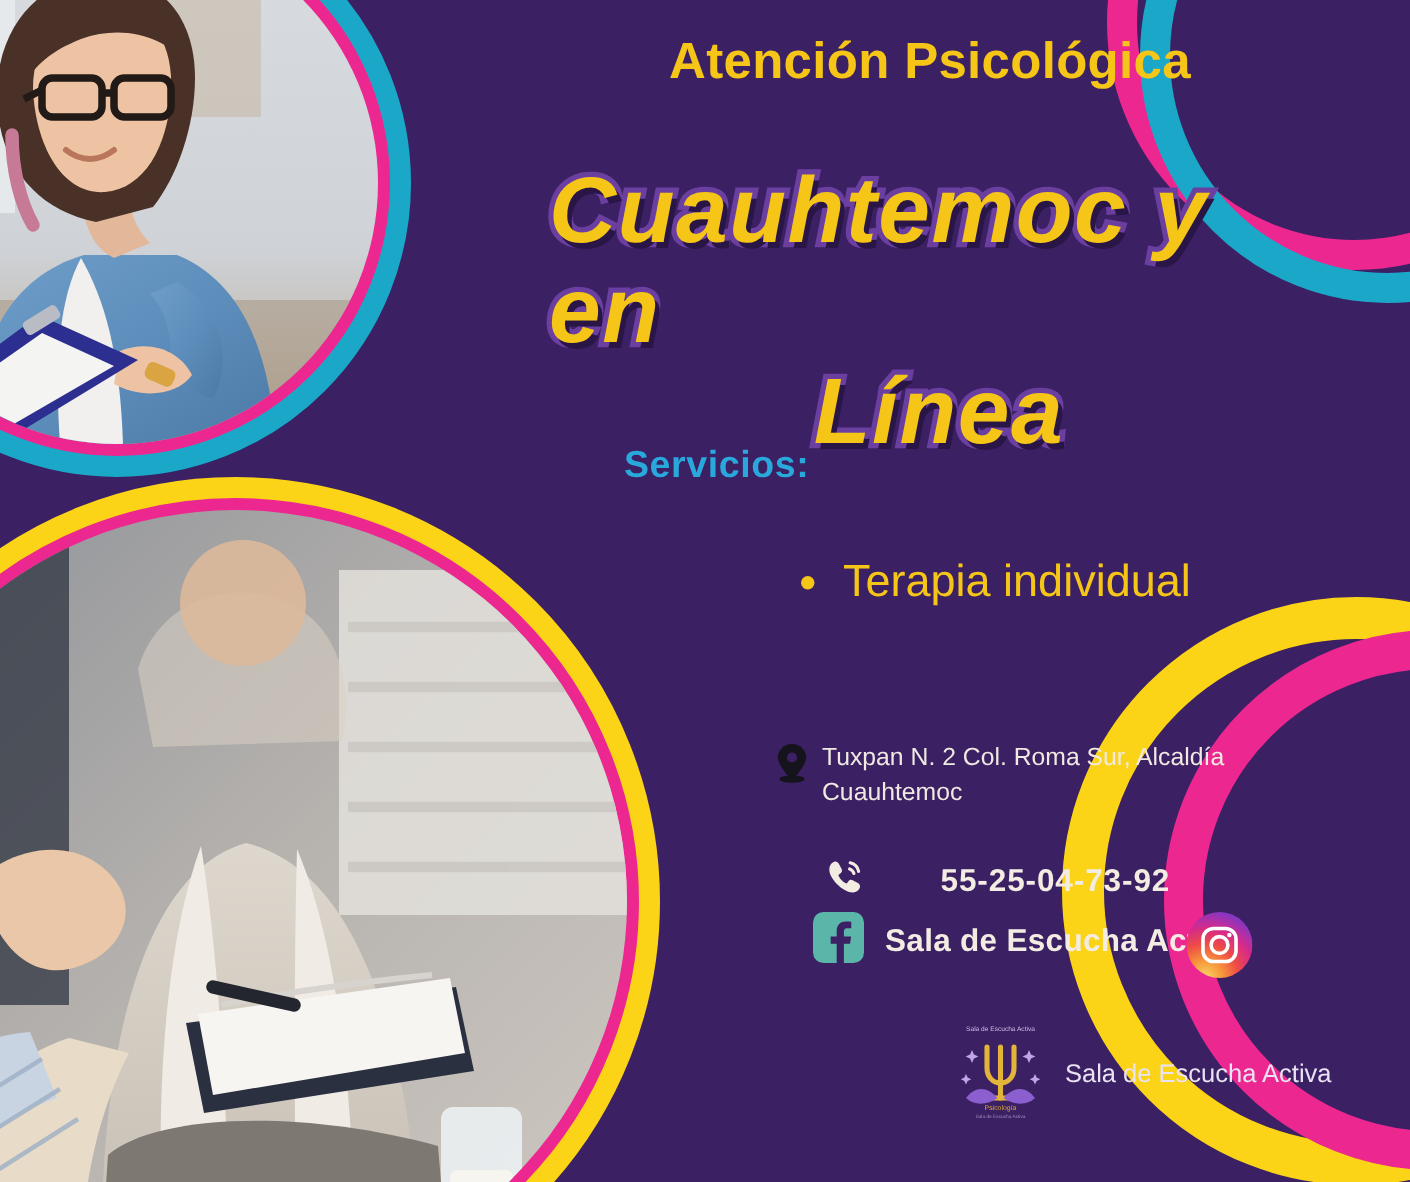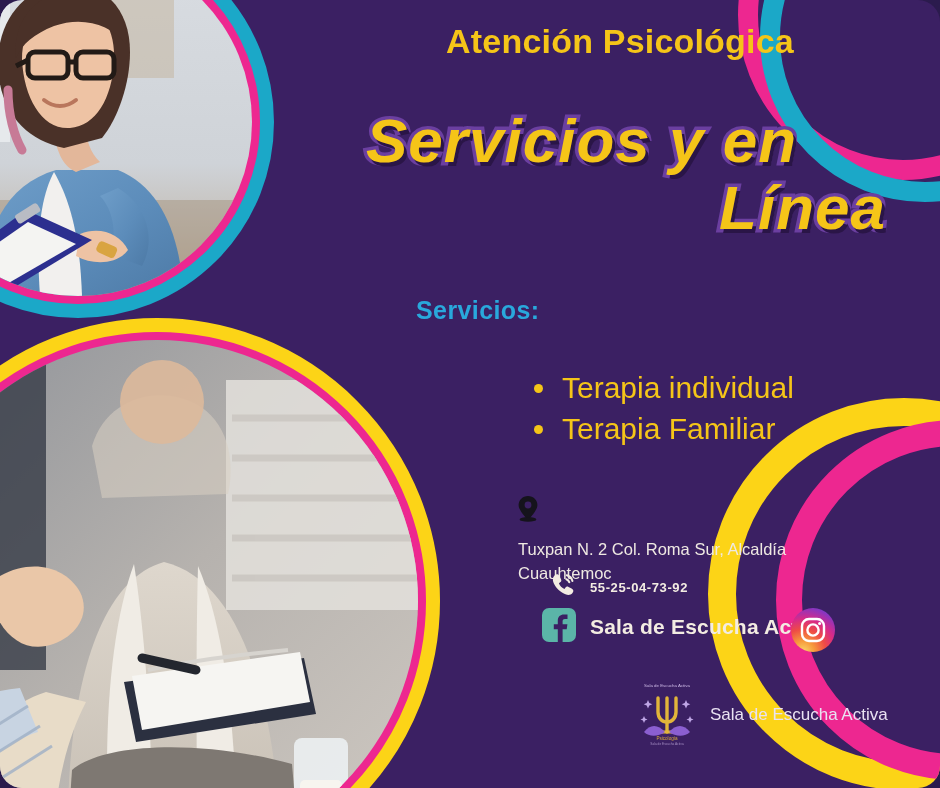--- a/index.html
+++ b/index.html
@@ -9,21 +9,20 @@
   }
   body {
     font-family: "Liberation Sans", sans-serif;
   }
   .poster {
     position: relative;
     width: 940px;
     height: 788px;
     overflow: hidden;
     background: #3b2063;
-    border-radius: 22px;
   }
 
   
   .ring {
     position: absolute;
     border-radius: 50%;
     box-sizing: border-box;
   }
 
   
@@ -110,21 +109,21 @@
     font-weight: bold;
     font-style: italic;
     color: #f5c518;
     line-height: 1.08;
     letter-spacing: 1px;
     -webkit-text-stroke: 7px #6b3fa0;
     paint-order: stroke fill;
     text-shadow: 3px 4px 0 #2a1547;
   }
   .headline .l1 { display: block; text-align: left; }
-  .headline .l2 { display: block; text-align: right; padding-right: 8px; }
+  .headline .l2 { display: block; text-align: center; padding-right: 8px; }
 
   .servicios {
     position: absolute;
     left: 416px; top: 296px;
     font-size: 25px;
     font-weight: bold;
     color: #29a8dc;
     letter-spacing: 0.4px;
   }
 
@@ -153,36 +152,36 @@
 
   .address {
     position: absolute;
     left: 518px; top: 494px;
     width: 348px;
     color: #efe9e2;
     font-size: 16.5px;
     line-height: 1.42;
     display: flex;
     gap: 10px;
-    flex-direction: column;
   }
   .address .pin { flex: 0 0 auto; margin-top: 2px; }
 
   .phone-row {
     position: absolute;
     left: 550px; top: 572px;
     display: flex;
     align-items: center;
     gap: 14px;
   }
   .phone-row .num {
-    font-size: 13px;
+    font-size: 21px;
     font-weight: bold;
     color: #f3ece2;
     letter-spacing: 0.6px;
+    margin-left: 37px;
   }
 
   .fb-row {
     position: absolute;
     left: 542px; top: 608px;
     display: flex;
     align-items: center;
     gap: 14px;
   }
   .fb-row .handle {
@@ -330,29 +329,28 @@
 
       <path d="M330 470 L522 452 L522 522 L306 522 Z" fill="#e4ddd1"></path>
       <rect x="398" y="398" width="54" height="76" rx="8" fill="#eef2f4" opacity="0.86"></rect>
       <rect x="404" y="440" width="42" height="34" rx="5" fill="#f7f5ef"></rect>
     </svg>
   </div>
 
   <div class="title">Atención Psicológica</div>
 
   <div class="headline">
-    <span class="l1">Servicios y en</span>
+    <span class="l1">Cuauhtemoc y en</span>
     <span class="l2">Línea</span>
   </div>
 
   <div class="servicios">Servicios:</div>
 
   <ul class="services-list">
     <li>Terapia individual</li>
-    <li>Terapia Familiar</li>
   </ul>
 
   <div class="address">
     <span class="pin">
       <svg width="20" height="26" viewBox="0 0 20 26">
         <path d="M10 0 C4.6 0 0.6 4 0.6 9 C0.6 15 10 24 10 24 C10 24 19.4 15 19.4 9 C19.4 4 15.4 0 10 0 Z" fill="#15131c"></path>
         <circle cx="10" cy="9" r="3.4" fill="#3b2063"></circle>
         <ellipse cx="10" cy="23.4" rx="8.4" ry="2.4" fill="#15131c"></ellipse>
       </svg>
     </span>

